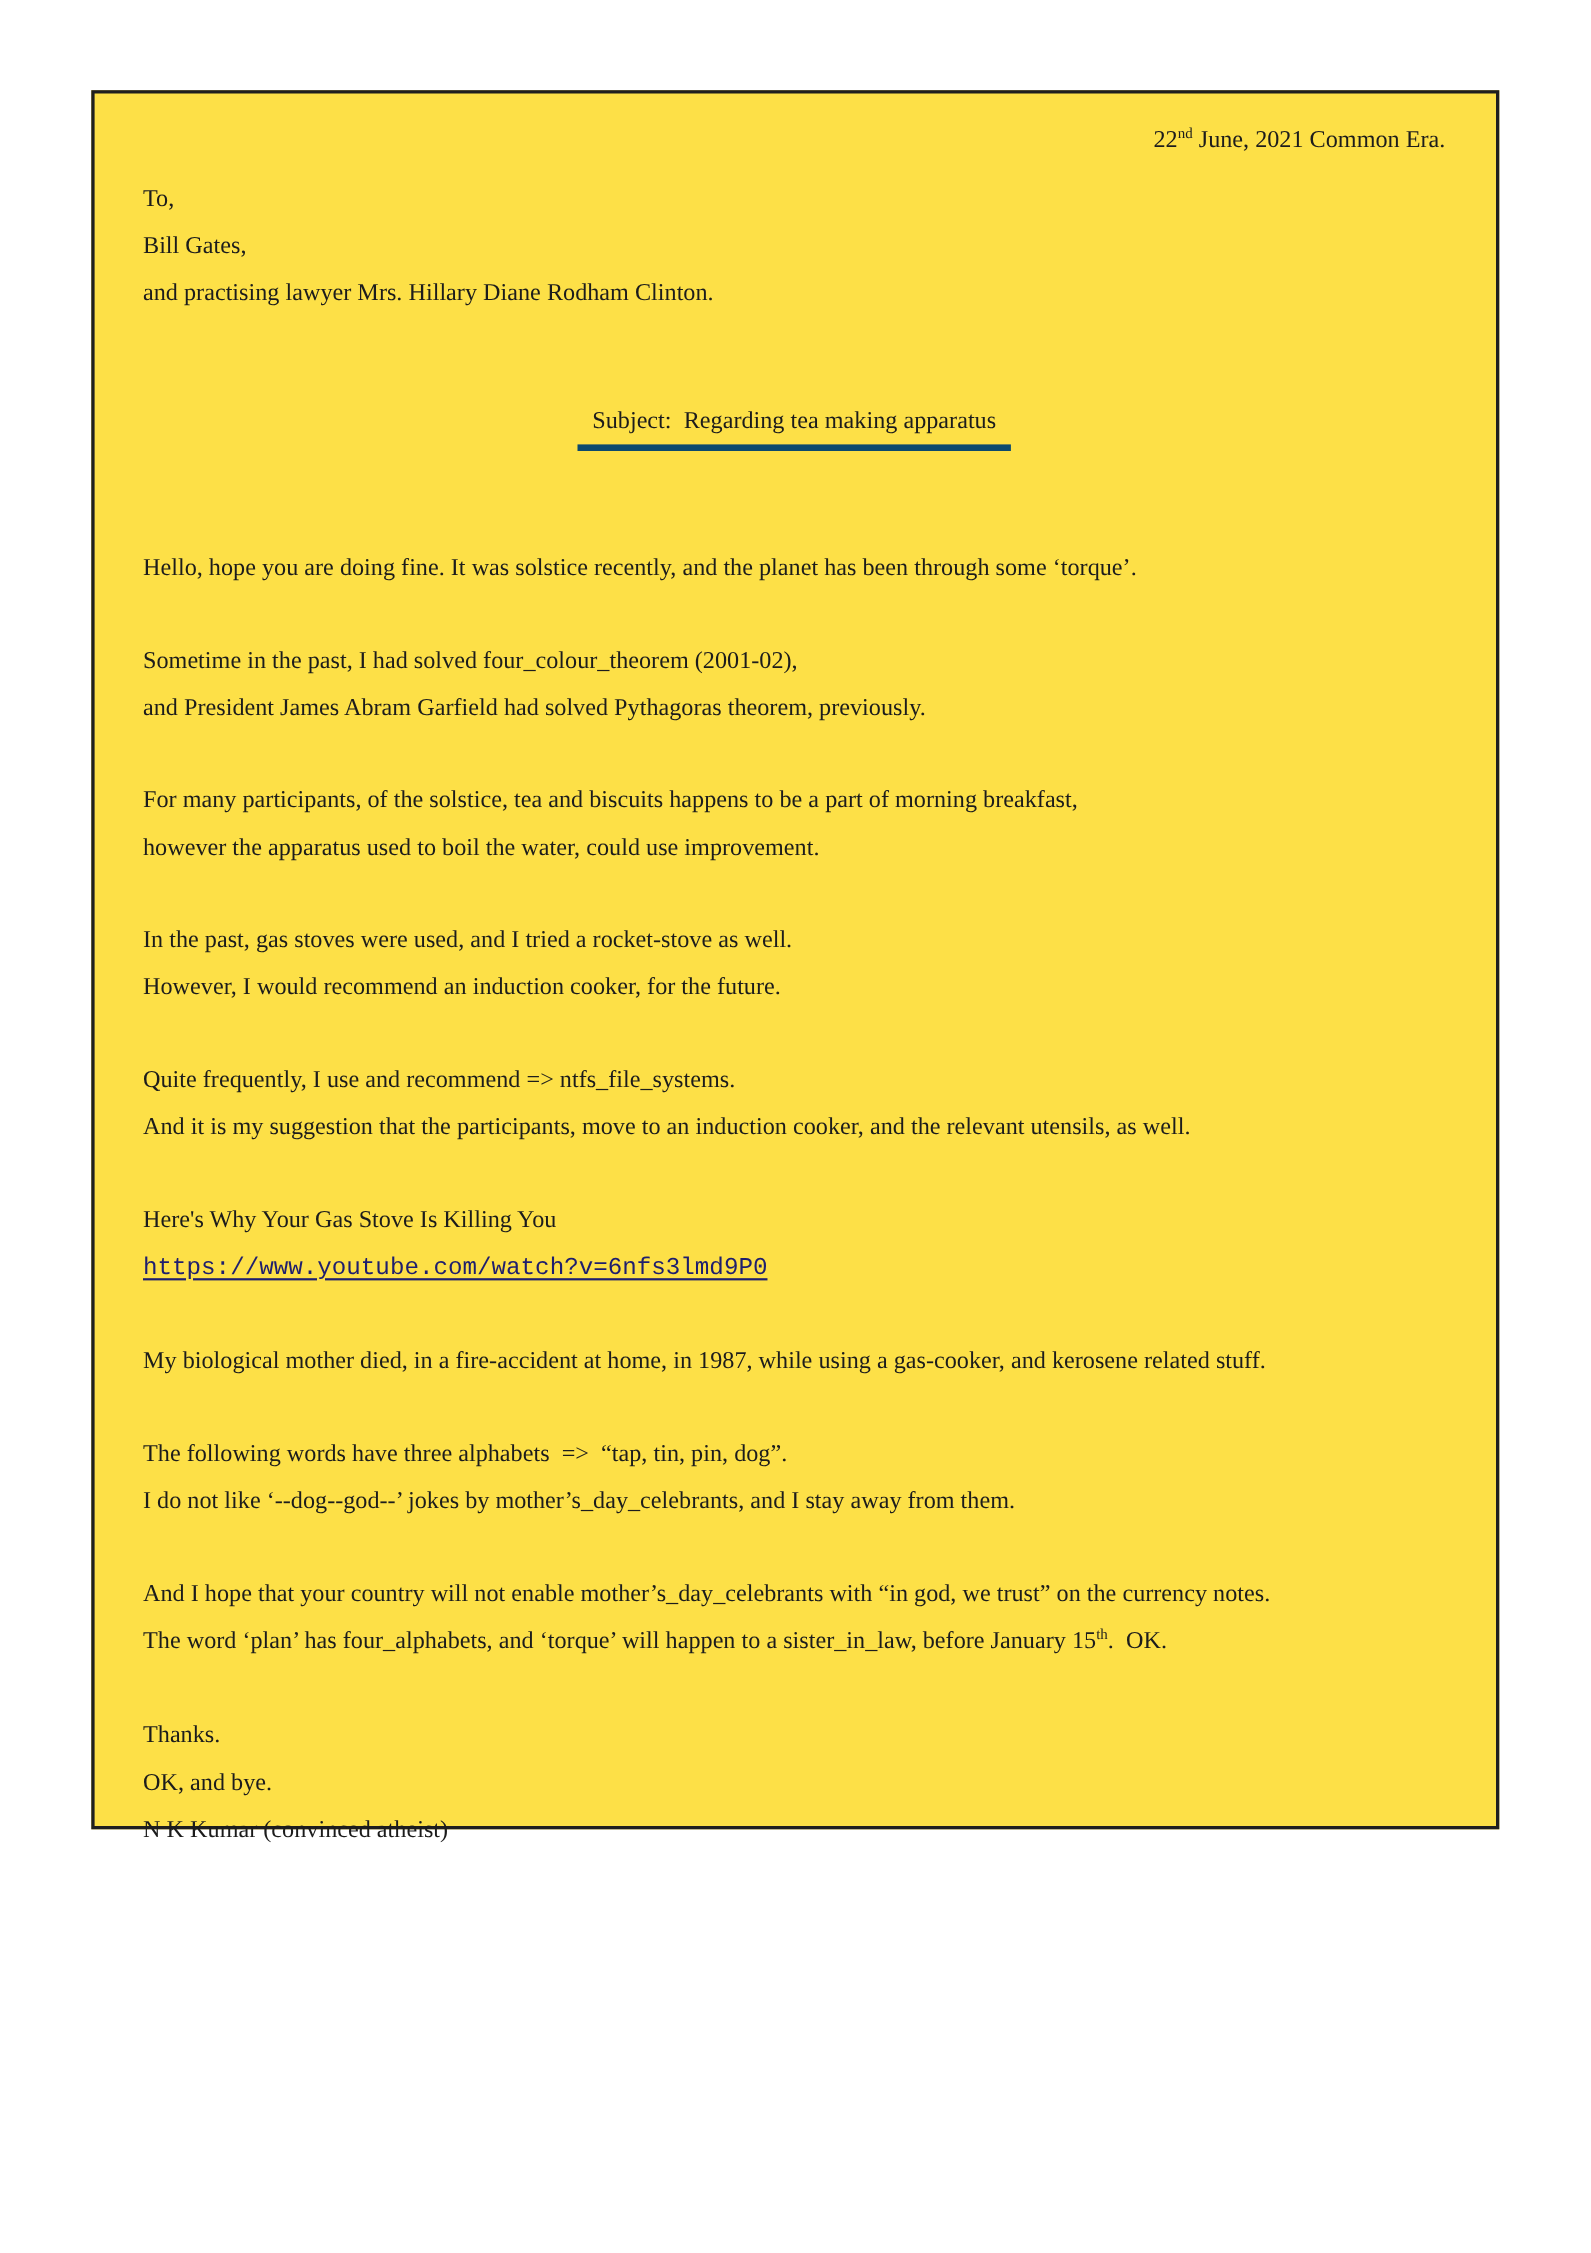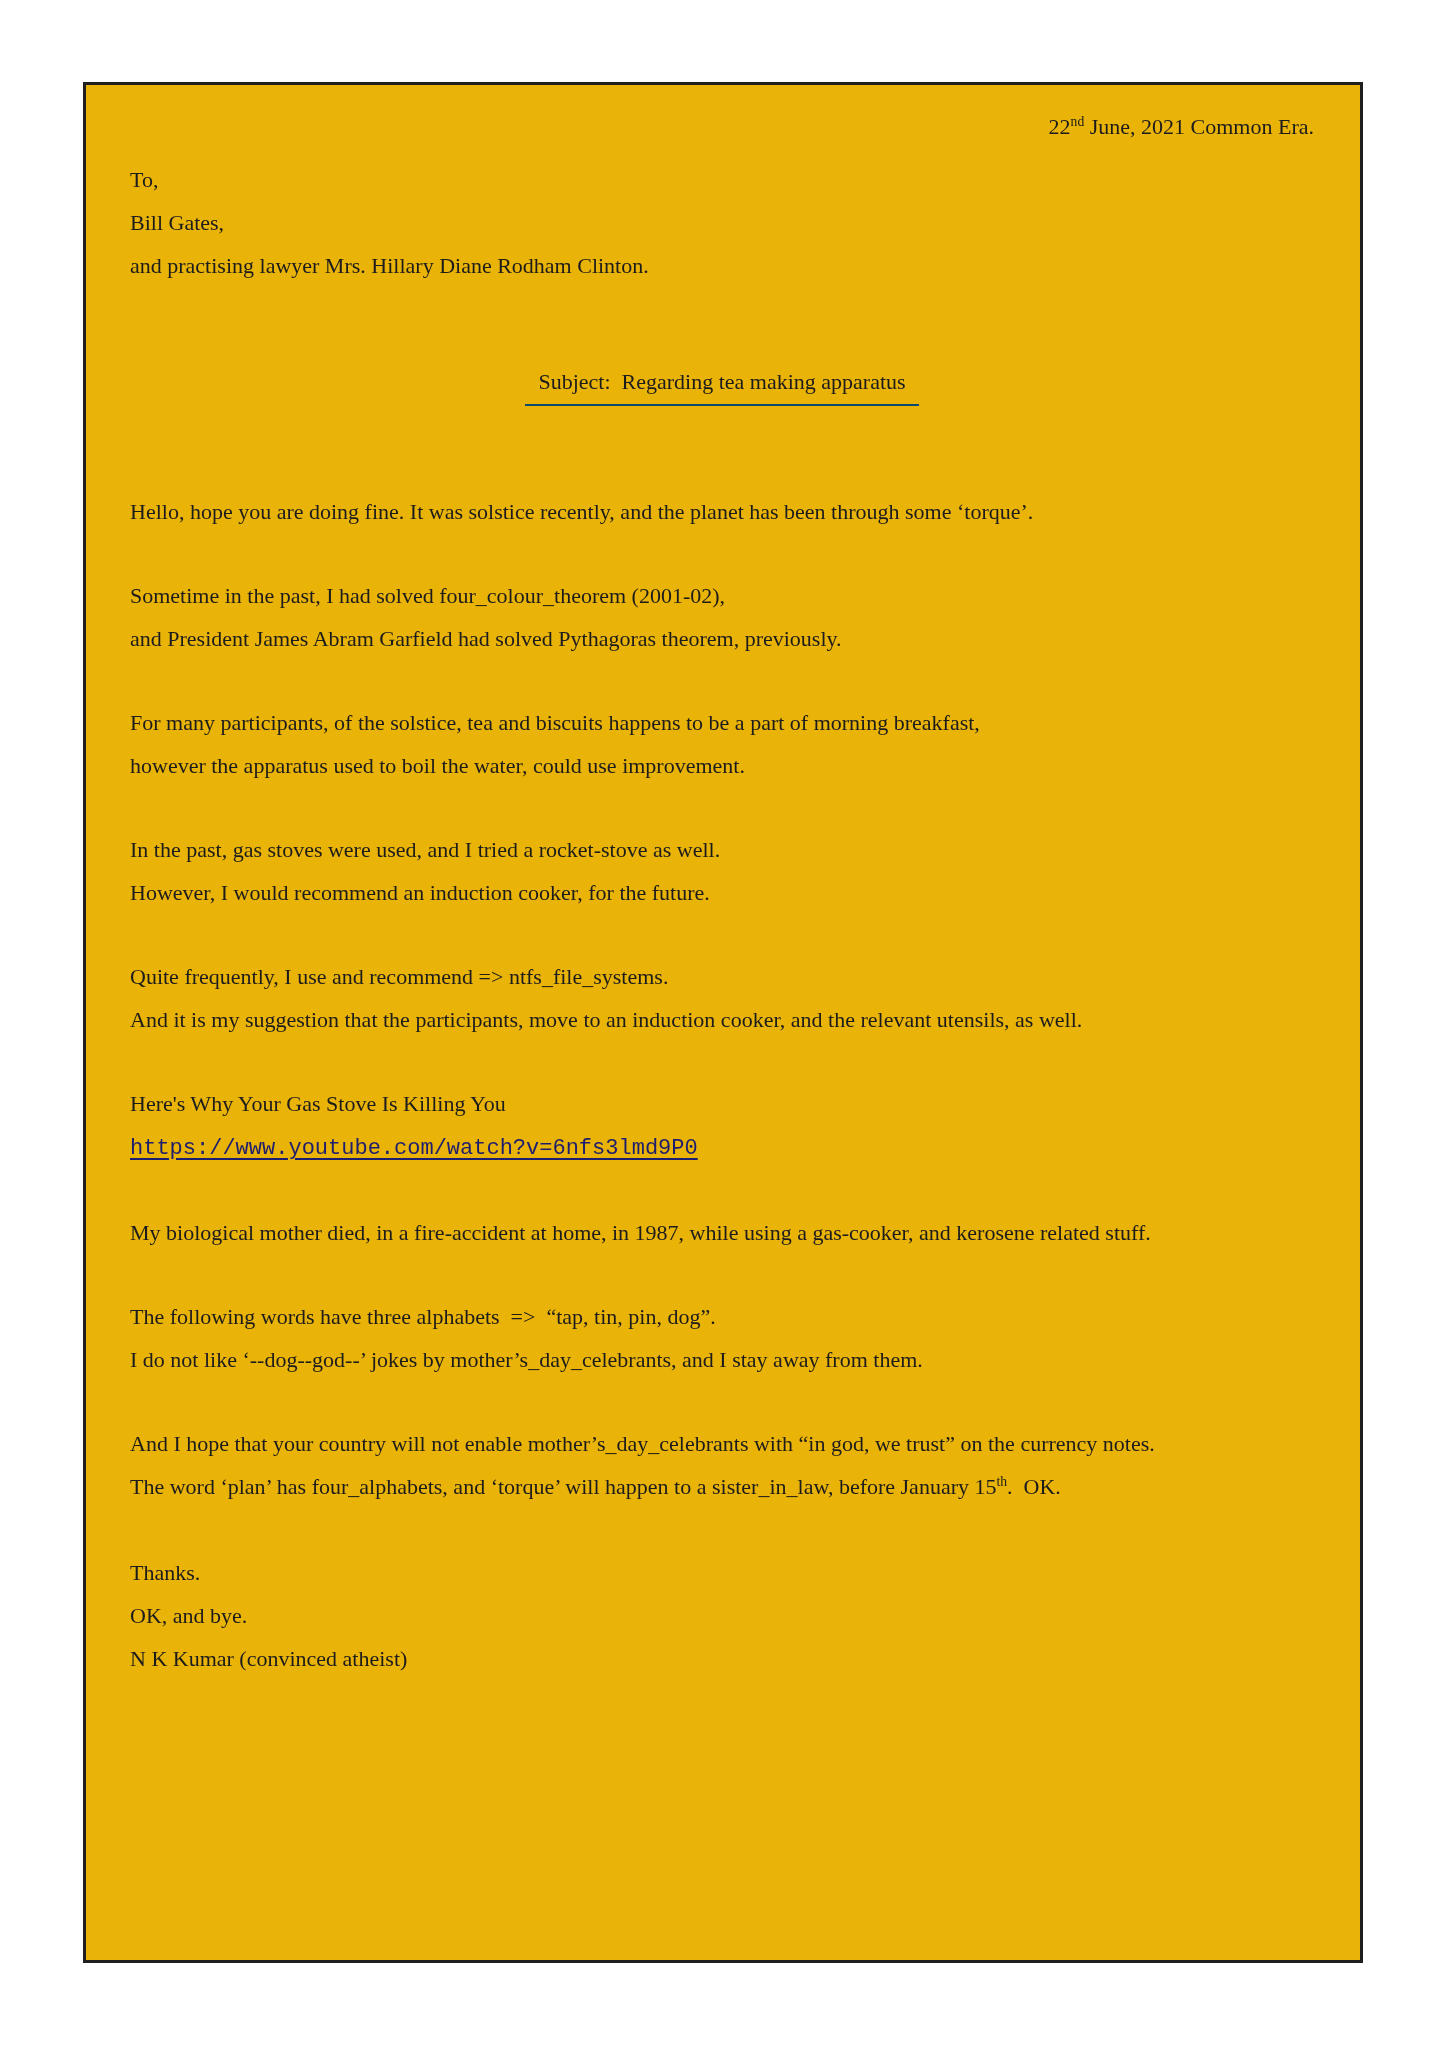--- a/index.html
+++ b/index.html
@@ -15,24 +15,24 @@
     width: 1446px;
     height: 2048px;
     background: #ffffff;
     overflow: hidden;
   }
   .letter {
     position: absolute;
     left: 83px;
     top: 82px;
     width: 1280px;
-    height: 1881px;
+    height: 1581px;
     box-sizing: border-box;
     border: 3px solid #1f1f1f;
-    background: #eab308;
+    background: #fde047;
   }
   .content {
     padding: 18px 46px 0 44px;
     color: #1c1c1c;
     font-size: 22px;
   }
   .line {
     line-height: 43px;
     white-space: pre-wrap;
   }
@@ -48,21 +48,21 @@
     letter-spacing: 0;
   }
   .recipient-block { margin-top: 10px; }
   .subject-row {
     margin-top: 73px;
     text-align: center;
     line-height: 43px;
   }
   .subject-underline {
     display: inline-block;
-    border-bottom: 2px solid #0c4a6e;
+    border-bottom: 6px solid #0c4a6e;
     padding: 0 8px 1px 8px;
     white-space: pre-wrap;
   }
   .par { margin-top: 41px; }
   .par-first { margin-top: 84px; }
   a.doc-link, .doc-link {
     color: #1e1e6e;
     text-decoration: underline;
     text-underline-offset: 4px;
     cursor: pointer;

